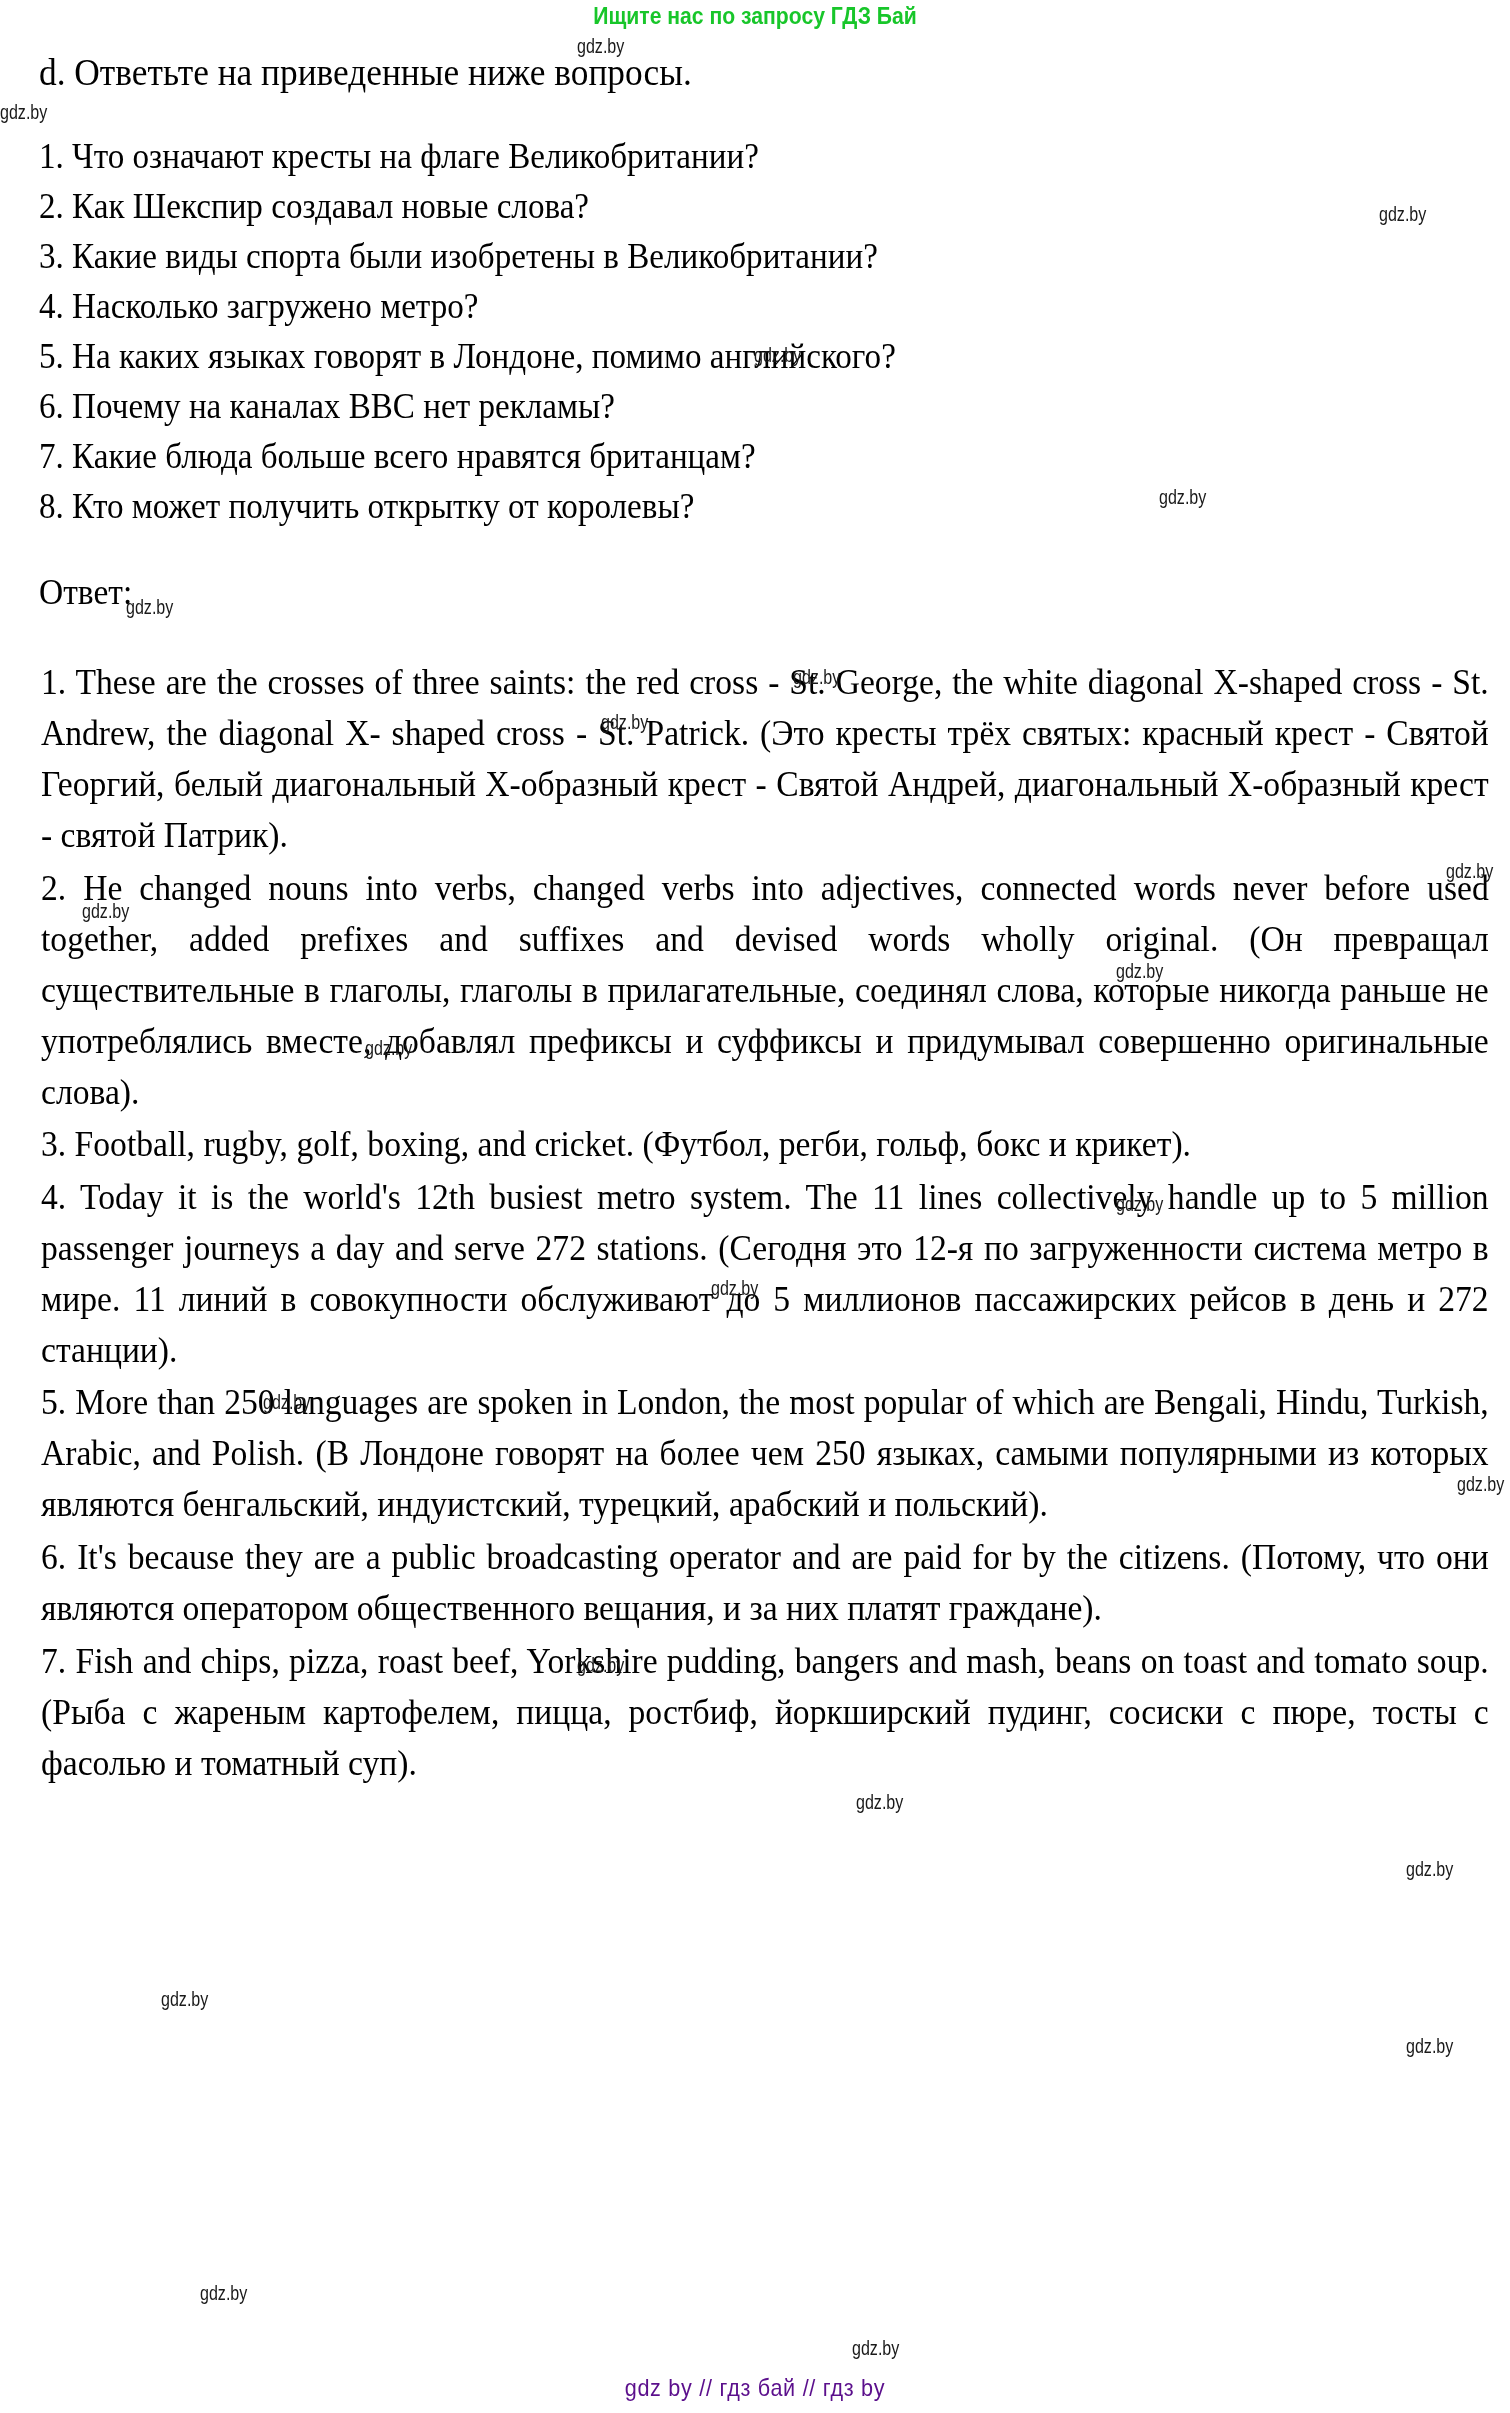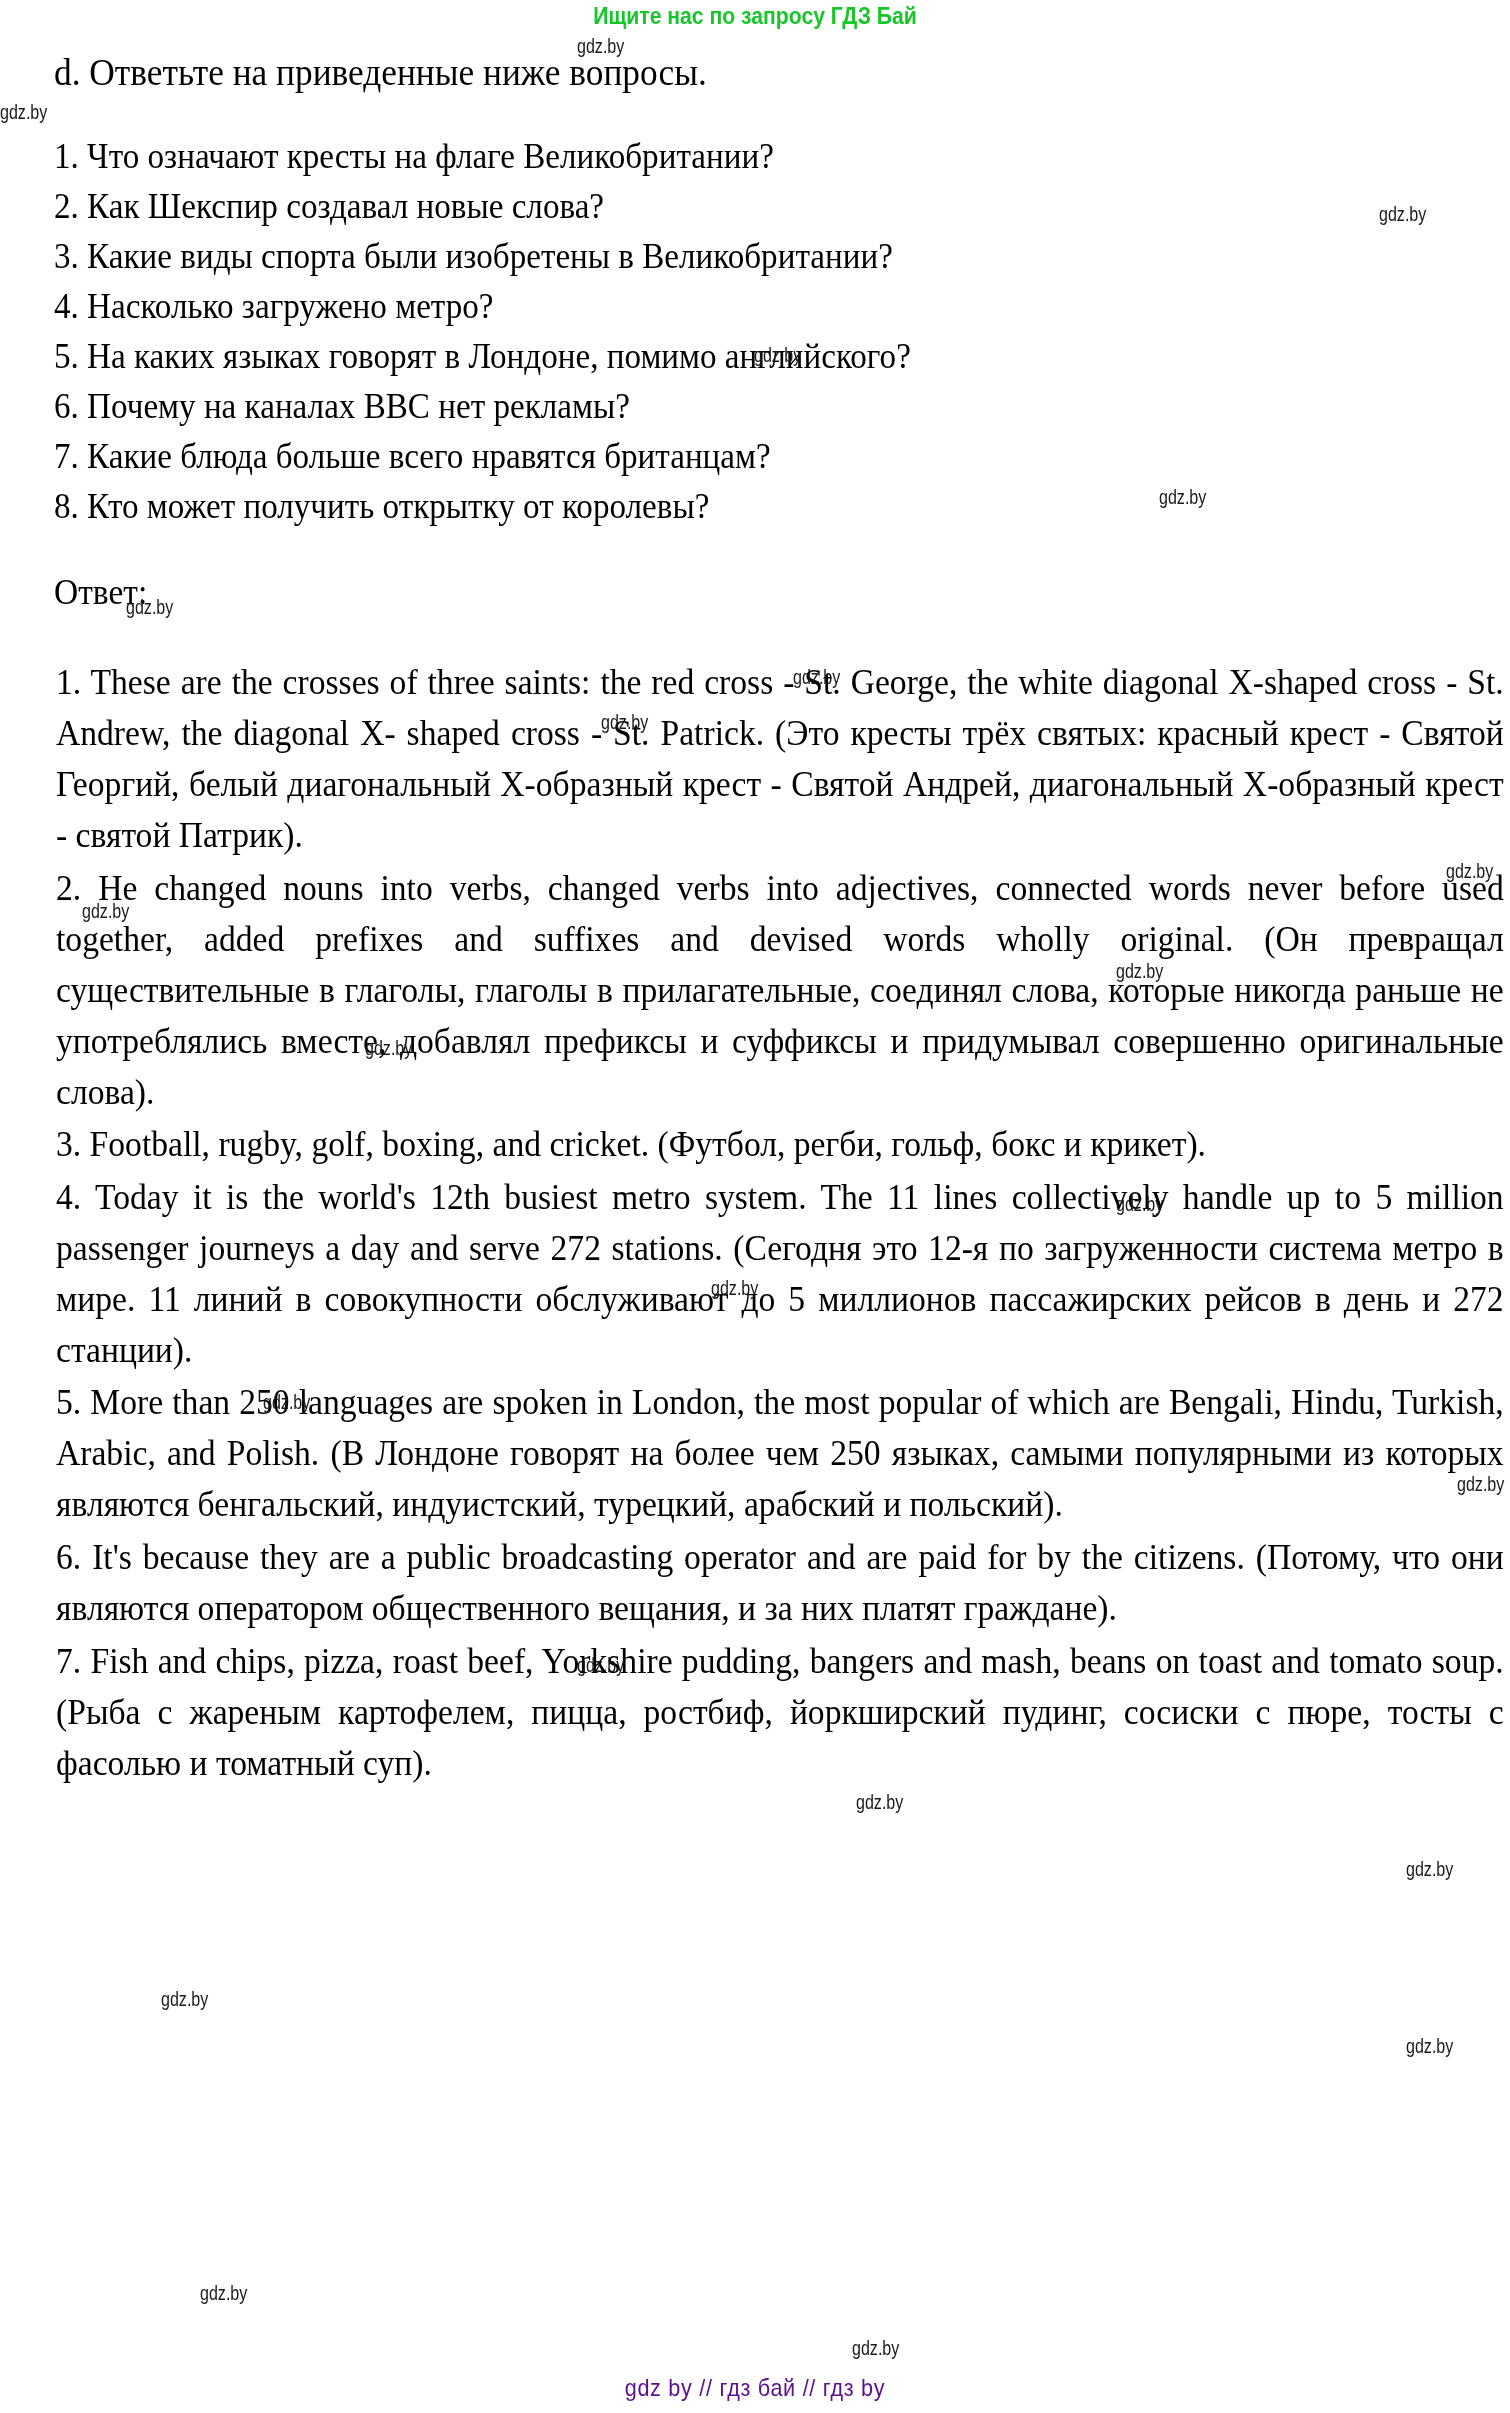--- a/index.html
+++ b/index.html
@@ -36,21 +36,21 @@
     font-weight: 700;
     letter-spacing: 0px;
     color: #18c62a;
     white-space: nowrap;
     transform: scaleX(0.92);
   }
 
   
   .content {
     position: absolute;
-    left: 46px;
+    left: 31px;
     top: 49px;
     width: 1453px;
   }
 
   .task-heading {
     font-size: 38px;
     line-height: 47px;
     margin: 0 0 35px 7.9px;
     white-space: nowrap;
     transform: scaleX(0.93);

